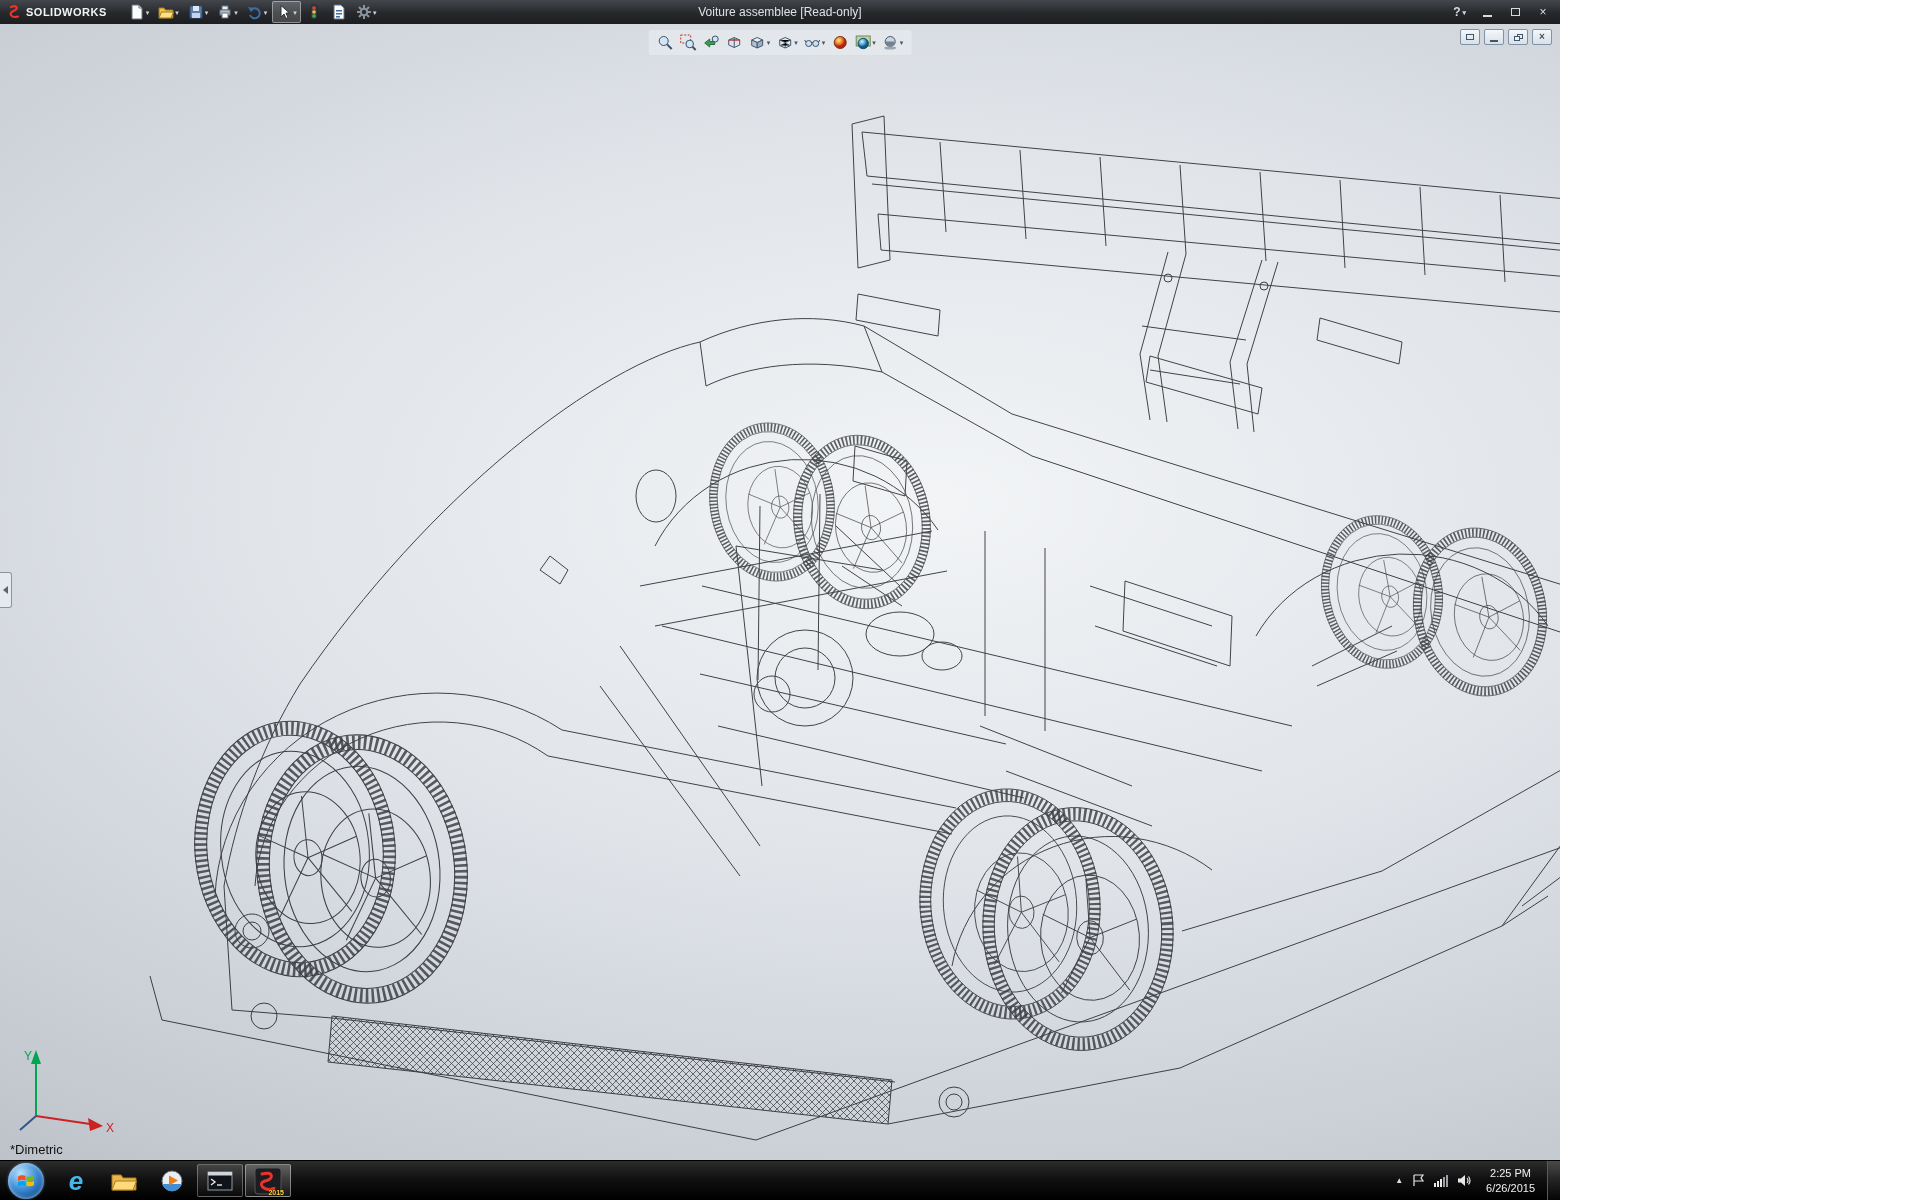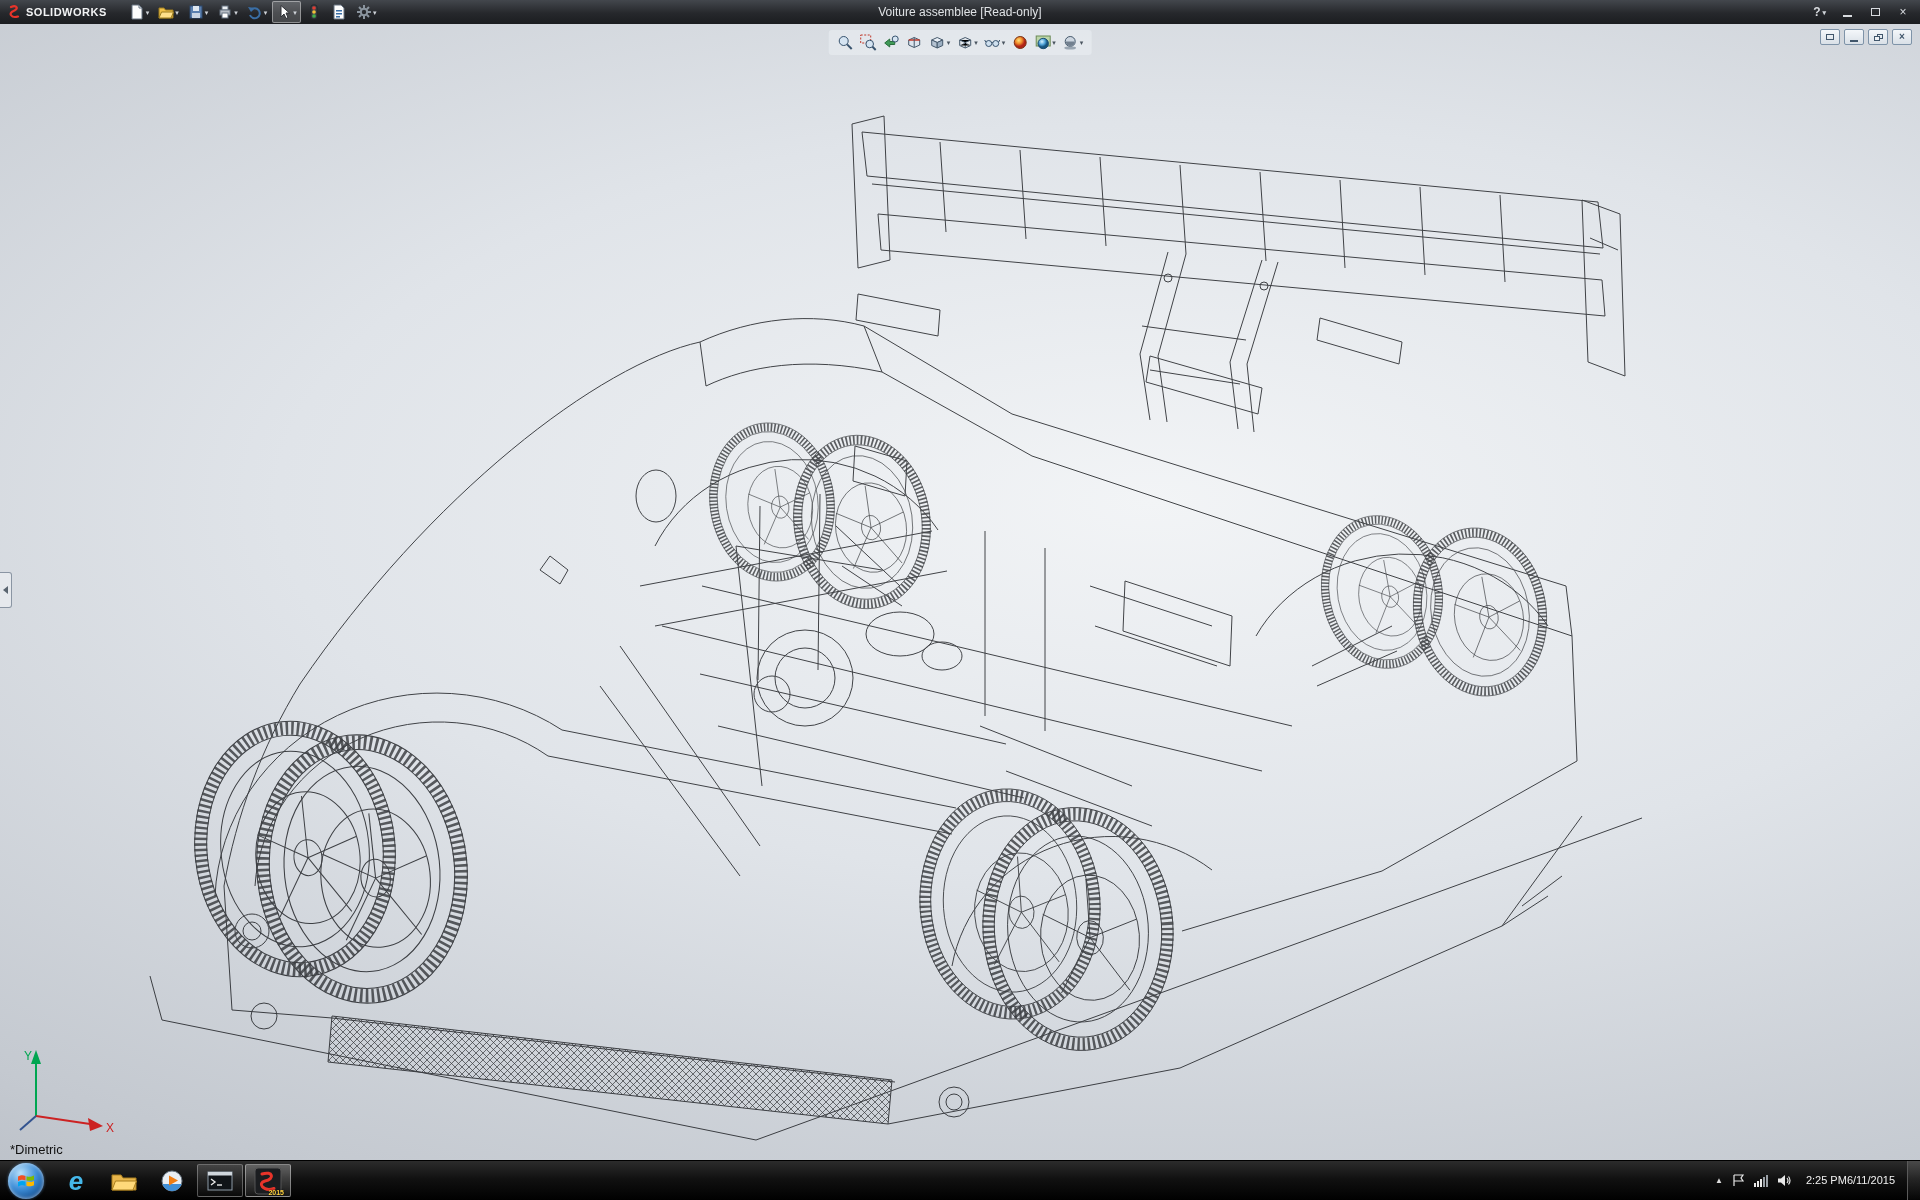--- a/index.html
+++ b/index.html
@@ -1,17 +1,17 @@
 <!DOCTYPE html>
 <html><head>
 <meta charset="utf-8">
 <style>
   * { margin:0; padding:0; box-sizing:border-box; }
   html,body { width:1920px; height:1200px; overflow:hidden; font-family:"Liberation Sans", sans-serif; }
-  #screen { position:relative; width:1920px; height:1200px; background:#86efac; }
+  #screen { position:relative; width:1560px; height:1200px; background:#86efac; }
 
   
   .titlebar {
     position:absolute; top:0; left:0; right:0; height:24px;
     background:linear-gradient(#43474d, #26282c 55%, #1b1d20);
     display:flex; align-items:center; color:#e8eaec; z-index:30;
   }
   .brand { display:flex; align-items:center; gap:4px; padding:0 10px 0 6px; }
   .brand-glyph { width:16px; height:16px; }
   .brand-text { font-size:11px; font-weight:bold; letter-spacing:.5px; color:#f2f3f4; }
@@ -84,21 +84,21 @@
     display:flex; align-items:center; justify-content:center;
   }
   .tb-app { width:46px; display:flex; align-items:center; justify-content:center; margin:3px 1px; border-radius:2px; }
   .tb-app.open { border:1px solid rgba(255,255,255,.3); background:linear-gradient(rgba(255,255,255,.14), rgba(255,255,255,.03)); }
   .tb-app.active { border:1px solid rgba(255,255,255,.4); background:linear-gradient(rgba(255,255,255,.28), rgba(255,255,255,.08)); }
   .ie-e { font-size:26px; font-weight:bold; font-style:italic; color:#45b8ea; line-height:1; }
   .sw-ico { position:relative; width:28px; height:28px; }
   .sw-year { position:absolute; right:-2px; bottom:-1px; font-size:7px; font-weight:bold; color:#ffd23e; text-shadow:0 0 2px #000; }
   .tray { margin-left:auto; display:flex; align-items:center; gap:9px; padding:0 6px; }
   .tray-up { font-size:8px; color:#ddd; }
-  .clock { display:flex; flex-direction:row; align-items:center; justify-content:center; font-size:11px; line-height:1.3; color:#f0f0f0; padding:0 6px; }
+  .clock { display:flex; flex-direction:column; align-items:center; justify-content:center; font-size:11px; line-height:1.3; color:#f0f0f0; padding:0 6px; }
   .show-desktop { width:13px; border-left:1px solid #5a5a5a; background:linear-gradient(rgba(255,255,255,.14), rgba(255,255,255,.02)); }
 </style>
 </head>
 <body>
 
 <div id="screen">
 
   <div class="titlebar">
     <div class="brand">
       <svg class="brand-glyph" viewBox="0 0 16 16">
@@ -482,19 +482,19 @@
         <rect x="6" y="5" width="2" height="8" fill="#e8e8e8"></rect>
         <rect x="9" y="3" width="2" height="10" fill="#9aa0a6"></rect>
         <rect x="12" y="1" width="2" height="12" fill="#9aa0a6"></rect>
       </svg>
       <svg width="14" height="13" viewBox="0 0 14 13">
         <polygon points="1,4.5 4,4.5 8,1 8,12 4,8.5 1,8.5" fill="#e8e8e8"></polygon>
         <path d="M10,4 Q12,6.5 10,9 M11.5,2.5 Q14.5,6.5 11.5,10.5" stroke="#e8e8e8" fill="none" stroke-width="1.2"></path>
       </svg>
       <div class="clock">
         <span>2:25 PM</span>
-        <span>6/11/2015</span>
+        <span>6/26/2015</span>
       </div>
     </div>
     <div class="show-desktop"></div>
   </div>
 
 </div>
 
 </body></html>

